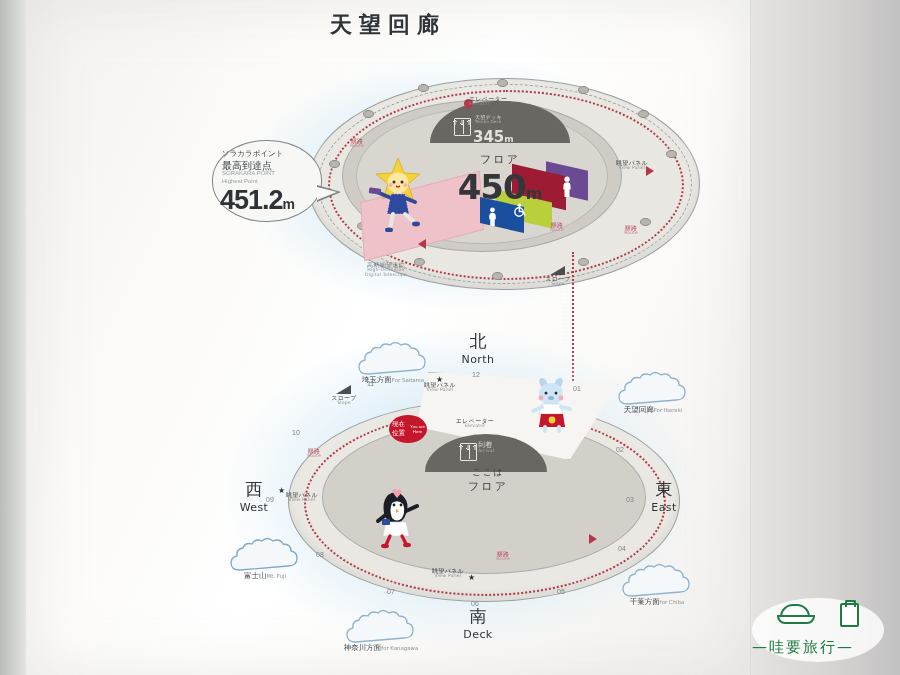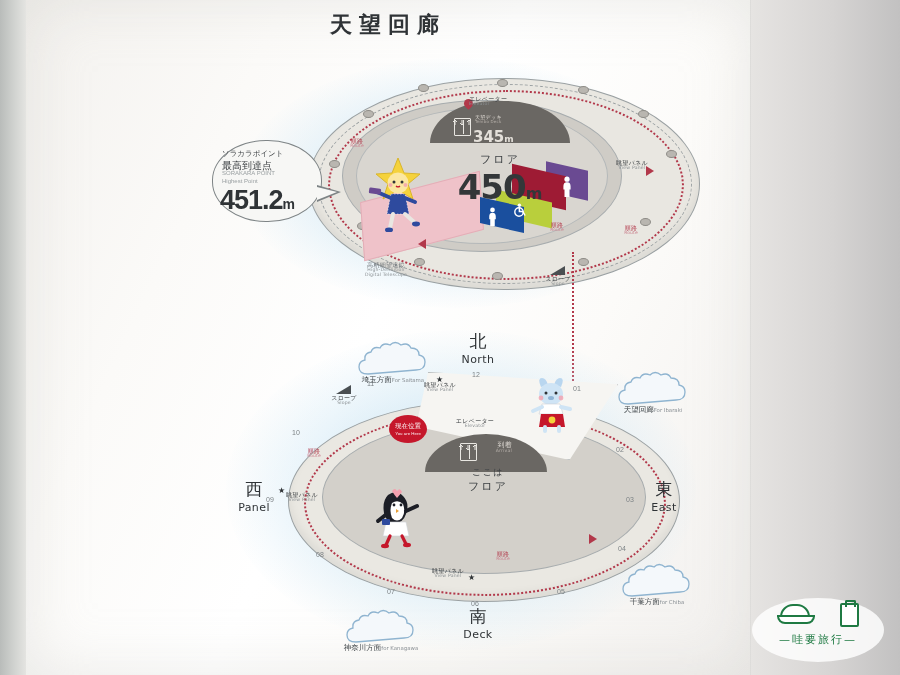--- a/index.html
+++ b/index.html
@@ -74,21 +74,21 @@
   .callout .tail i{position:absolute;left:-24px;top:-5px;width:0;height:0;
      border-left:20px solid #f7f7f5;border-top:5px solid transparent;border-bottom:8px solid transparent;}
   .callout .ja1{position:absolute;left:9px;top:8px;font-size:7.5px;color:#3a3e41;font-family:Liberation Mono, monospace;}
   .callout .ja2{position:absolute;left:9px;top:18px;font-size:10px;color:#3a3e41;font-family:"DejaVu Sans",sans-serif;}
   .callout .en1{position:absolute;left:9px;top:29px;font-size:6px;color:#9aa0a2;}
   .callout .en2{position:absolute;left:9px;top:37px;font-size:6px;color:#9aa0a2;}
   .callout .big{position:absolute;left:7px;top:44px;font-size:27px;font-weight:700;color:#2f3336;letter-spacing:-1px;}
   .callout .big small{font-size:14px;font-weight:600;}
   
   .youare{position:absolute;left:363px;top:415px;width:38px;height:28px;border-radius:50%;background:#c5172b;
-     display:flex;flex-direction:column;align-items:center;justify-content:center;color:#fff;text-align:center;}
+     display:flex;flex-direction:row;align-items:center;justify-content:center;color:#fff;text-align:center;}
   .youare .ja{font-size:6.5px;font-family:"DejaVu Sans",sans-serif;}
   .youare .en{font-size:4.4px;opacity:.92;}
   
   .cloud{position:absolute;width:78px;height:44px;}
   .cloud svg{position:absolute;inset:0;width:100%;height:100%;}
   .cloud .ctext{position:absolute;inset:0;display:flex;flex-direction:row;align-items:flex-end;justify-content:center;
      line-height:1.1;font-family:"DejaVu Sans",sans-serif;}
   .cloud .ctext b{font-weight:400;font-size:7.5px;color:#3c4246;}
   .cloud .ctext i{font-style:normal;font-size:5.4px;color:#8a9095;}
   
@@ -106,21 +106,21 @@
   .tri.down{border:none;border-left:5px solid transparent;border-right:5px solid transparent;border-top:8px solid #b2384a;}
   .pin{position:absolute;width:9px;height:9px;background:#b2384a;border-radius:50% 50% 50% 0;transform:rotate(-45deg);}
   .conn{position:absolute;border-left:2.5px dotted #b2384a;}
   
   .chara{position:absolute;}
   
   .wm{position:absolute;left:752px;top:598px;width:132px;height:64px;}
   .wm .oval{position:absolute;inset:0;border-radius:50%;background:rgba(255,255,255,.82);}
   .wm .wan{position:absolute;left:0;right:0;top:11px;text-align:center;font-size:27px;font-weight:700;
      color:#1f7a43;letter-spacing:1px;font-family:"Liberation Sans",sans-serif;}
-  .wm .cn{position:absolute;left:0;right:0;top:34px;text-align:center;font-size:11px;color:#1f7a43;
+  .wm .cn{position:absolute;left:0;right:0;top:40px;text-align:left;font-size:15px;color:#1f7a43;
      letter-spacing:2px;font-family:"DejaVu Sans",sans-serif;}
   .wm .suitcase{position:absolute;left:88px;top:5px;width:15px;height:20px;border:2px solid #1f7a43;border-radius:2px;background:#fff;}
   .wm .suitcase:before{content:"";position:absolute;left:3px;top:-5px;width:7px;height:5px;border:2px solid #1f7a43;border-bottom:none;border-radius:2px 2px 0 0;}
   .wm .hat{position:absolute;left:28px;top:6px;width:26px;height:13px;border:2px solid #1f7a43;border-radius:13px 13px 0 0;background:#fff;}
   .wm .hat:after{content:"";position:absolute;left:-5px;top:9px;width:34px;height:5px;border:2px solid #1f7a43;border-radius:0 0 8px 8px;background:#fff;}
 </style>
 </head>
 <body>
 
 <div id="stage">
@@ -284,21 +284,21 @@
     <div class="l-wedge"></div>
 
     <div class="icon-elev" style="left:434px;top:443px"></div>
     <div style="position:absolute;left:431px;top:437px;width:22px;height:7px">
       <svg width="22" height="7" viewBox="0 0 22 7">
           <path d="M4 6 L4 1 M2 3 L4 1 L6 3" stroke="#e9e7e2" stroke-width="1" fill="none"></path>
           <path d="M11 1 L11 6 M9 4 L11 6 L13 4" stroke="#e9e7e2" stroke-width="1" fill="none"></path>
           <path d="M18 6 L18 1 M16 3 L18 1 L20 3" stroke="#e9e7e2" stroke-width="1" fill="none"></path>
         </svg>
     </div>
-    <div class="lbl tiny" style="left:452px;top:442px;width:34px;text-align:right">
+    <div class="lbl tiny" style="left:452px;top:442px;width:34px;text-align:left">
       <span class="ja" style="color:#ded9d3;font-size:7px">到着</span>
       <span class="en" style="color:#b4aea8;font-size:4.6px">Arrival</span>
     </div>
 
     <div class="lbl tiny" style="left:423px;top:418px;width:52px">
       <span class="ja">エレベーター</span>
       <span class="en">Elevator</span>
     </div>
 
     <div class="youare">
@@ -391,21 +391,21 @@
     <div class="compass" style="left:608px;top:478px;width:60px">
       <span class="c-ja">東</span>
       <span class="c-en">East</span>
     </div>
     <div class="compass" style="left:412px;top:605px;width:80px">
       <span class="c-ja">南</span>
       <span class="c-en">Deck</span>
     </div>
     <div class="compass" style="left:198px;top:478px;width:60px">
       <span class="c-ja">西</span>
-      <span class="c-en">Panel</span>
+      <span class="c-en">West</span>
     </div>
 
     <div class="num" style="left:547px;top:385px">01</div>
     <div class="num" style="left:590px;top:446px">02</div>
     <div class="num" style="left:600px;top:496px">03</div>
     <div class="num" style="left:592px;top:545px">04</div>
     <div class="num" style="left:531px;top:588px">05</div>
     <div class="num" style="left:445px;top:600px">06</div>
     <div class="num" style="left:361px;top:588px">07</div>
     <div class="num" style="left:290px;top:551px">08</div>
@@ -443,20 +443,29 @@
     </div>
     <div class="cloud" style="left:316px;top:608px">
       <svg viewBox="0 0 78 44">
           <path d="M14 34 q-9 0 -9 -7 q0 -6 6 -7 q-1 -7 6 -8 q2 -6 9 -4 q3 -6 10 -3 q5 -5 11 0 q7 -3 10 3 q8 0 8 7 q6 1 6 7 q0 8 -9 8 z" fill="#f4f8fb" stroke="#8fb4d0" stroke-width="1.3"></path>
         </svg>
       <div class="ctext">
           <b>神奈川方面</b>
           <i>for Kanagawa</i>
         </div>
     </div>
+    <div class="cloud" style="left:200px;top:536px">
+      <svg viewBox="0 0 78 44">
+          <path d="M14 34 q-9 0 -9 -7 q0 -6 6 -7 q-1 -7 6 -8 q2 -6 9 -4 q3 -6 10 -3 q5 -5 11 0 q7 -3 10 3 q8 0 8 7 q6 1 6 7 q0 8 -9 8 z" fill="#f4f8fb" stroke="#7fa8c6" stroke-width="1.3"></path>
+        </svg>
+      <div class="ctext">
+          <b>富士山</b>
+          <i>Mt. Fuji</i>
+        </div>
+    </div>
 
   </div>
 
   <div class="wm">
     <div class="oval"></div>
     <div class="hat"></div>
     <div class="suitcase"></div>
     <div class="cn">—哇要旅行—</div>
   </div>
 

